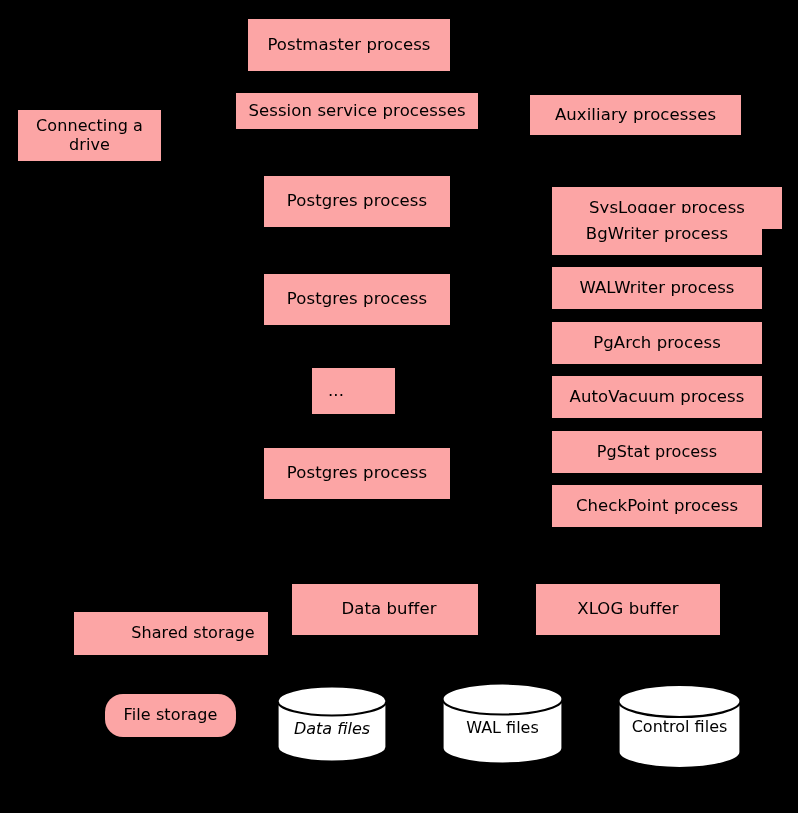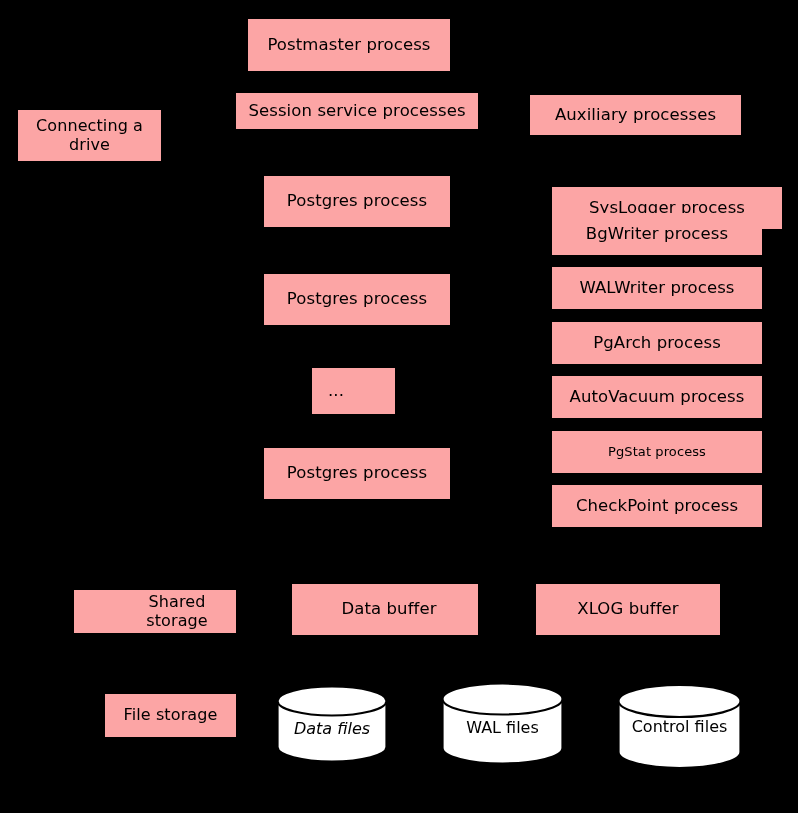--- a/index.html
+++ b/index.html
@@ -83,31 +83,31 @@
   <div class="node" style="left:552px; top:159px; width:230px; height:42px; font-size:16.5px;margin-top:28px;">SysLogger process</div>
 
   <div class="node" style="left:552px; top:213px; width:210px; height:42px; font-size:16.5px;">BgWriter process</div>
 
   <div class="node" style="left:552px; top:267px; width:210px; height:42px; font-size:16.5px;">WALWriter process</div>
 
   <div class="node" style="left:552px; top:322px; width:210px; height:42px; font-size:16.5px;">PgArch process</div>
 
   <div class="node" style="left:552px; top:376px; width:210px; height:42px; font-size:16.5px;">AutoVacuum process</div>
 
-  <div class="node" style="left:552px; top:431px; width:210px; height:42px; font-size:13px;">PgStat process</div>
+  <div class="node" style="left:552px; top:431px; width:210px; height:42px; font-size:16px;">PgStat process</div>
 
   <div class="node" style="left:552px; top:485px; width:210px; height:42px; font-size:16.5px;">CheckPoint process</div>
 
-  <div class="node" style="left:74px; top:590px; width:162px; height:43px; font-size:16px;padding-left:44px;">Shared storage</div>
+  <div class="node" style="left:74px; top:612px; width:194px; height:43px; font-size:16px;padding-left:44px;">Shared storage</div>
 
   <div class="node" style="left:292px; top:584px; width:186px; height:51px; font-size:16.5px;padding-left:8px;">Data buffer</div>
 
   <div class="node" style="left:536px; top:584px; width:184px; height:51px; font-size:16.5px;">XLOG buffer</div>
 
-  <div class="node" style="left:105px; top:694px; width:131px; height:43px; font-size:16px;">File storage</div>
+  <div class="node" style="left:105px; top:694px; width:131px; height:43px; font-size:16px;border-radius:18px;">File storage</div>
 
   <div class="cyl" style="left:276px; top:685px; width:112px; height:78px;font-style:italic;">
     <svg class="cyl-svg" viewBox="0 0 112 78" preserveAspectRatio="none">
       <path d="M1.5,16 L1.5,62 A54.5,14.5 0 0 0 110.5,62 L110.5,16 Z" fill="#ffffff" stroke="#000000" stroke-width="2.2"></path>
       <ellipse cx="56" cy="16" rx="54.5" ry="14.5" fill="#ffffff" stroke="#000000" stroke-width="2.2"></ellipse>
     </svg>
     <div class="cyl-label" style="top:35px; font-size:16px;">Data files</div>
   </div>
 
   <div class="cyl" style="left:441px; top:682px; width:123px; height:83px;">

